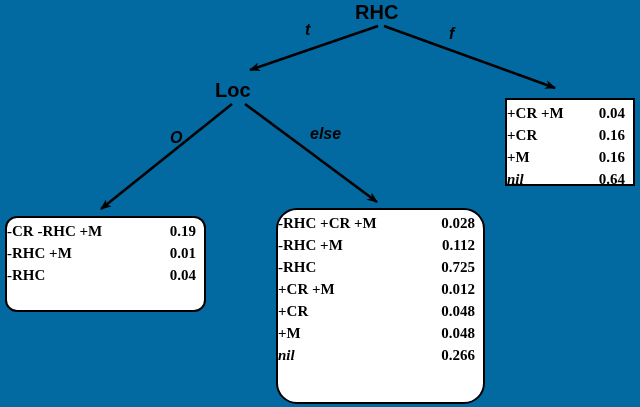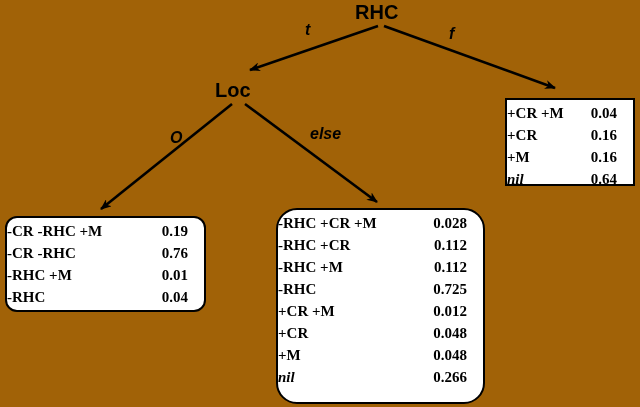--- a/index.html
+++ b/index.html
@@ -4,21 +4,21 @@
 <style>
   html, body {
     margin: 0;
     padding: 0;
     background: #ffffff;
   }
   #canvas {
     position: relative;
     width: 640px;
     height: 407px;
-    background: #a16207;
+    background: #0369a1;
     overflow: hidden;
     font-family: "Liberation Serif", "DejaVu Serif", serif;
   }
 
   
   .node {
     position: absolute;
     font-family: "Liberation Sans", "DejaVu Sans", sans-serif;
     font-weight: bold;
     font-size: 20px;
@@ -72,21 +72,21 @@
   .leaf-box td {
     padding: 0 0 0 0;
     line-height: 1.47;
     white-space: nowrap;
     vertical-align: middle;
   }
   .leaf-box td.lbl {
     text-align: left;
   }
   .leaf-box td.val {
-    padding-right: 16px;
+    padding-right: 8px;
     text-align: right;
   }
   .leaf-box td.lbl.nil {
     font-style: italic;
   }
 
   
   #leaf-left   { left: 5px;   top: 216px; width: 201px; height: 96px; border-radius: 12px; }
   
   #leaf-middle { left: 276px; top: 208px; width: 209px; height: 196px; border-radius: 21px; }
@@ -131,47 +131,39 @@
   <div class="edge-label" id="edge-label-else">else</div>
 
   <div class="leaf-box" id="leaf-left">
     <table>
       <tbody>
           <tr>
             <td class="lbl">-CR -RHC +M</td>
             <td class="val">0.19</td>
           </tr>
           <tr>
-            <td class="lbl">-CR -RHC</td>
-            <td class="val">0.76</td>
-          </tr>
-          <tr>
             <td class="lbl">-RHC +M</td>
             <td class="val">0.01</td>
           </tr>
           <tr>
             <td class="lbl">-RHC</td>
             <td class="val">0.04</td>
           </tr>
         </tbody>
     </table>
   </div>
 
   <div class="leaf-box" id="leaf-middle">
     <table>
       <tbody>
           <tr>
             <td class="lbl">-RHC +CR +M</td>
             <td class="val">0.028</td>
           </tr>
           <tr>
-            <td class="lbl">-RHC +CR</td>
-            <td class="val">0.112</td>
-          </tr>
-          <tr>
             <td class="lbl">-RHC +M</td>
             <td class="val">0.112</td>
           </tr>
           <tr>
             <td class="lbl">-RHC</td>
             <td class="val">0.725</td>
           </tr>
           <tr>
             <td class="lbl">+CR +M</td>
             <td class="val">0.012</td>

